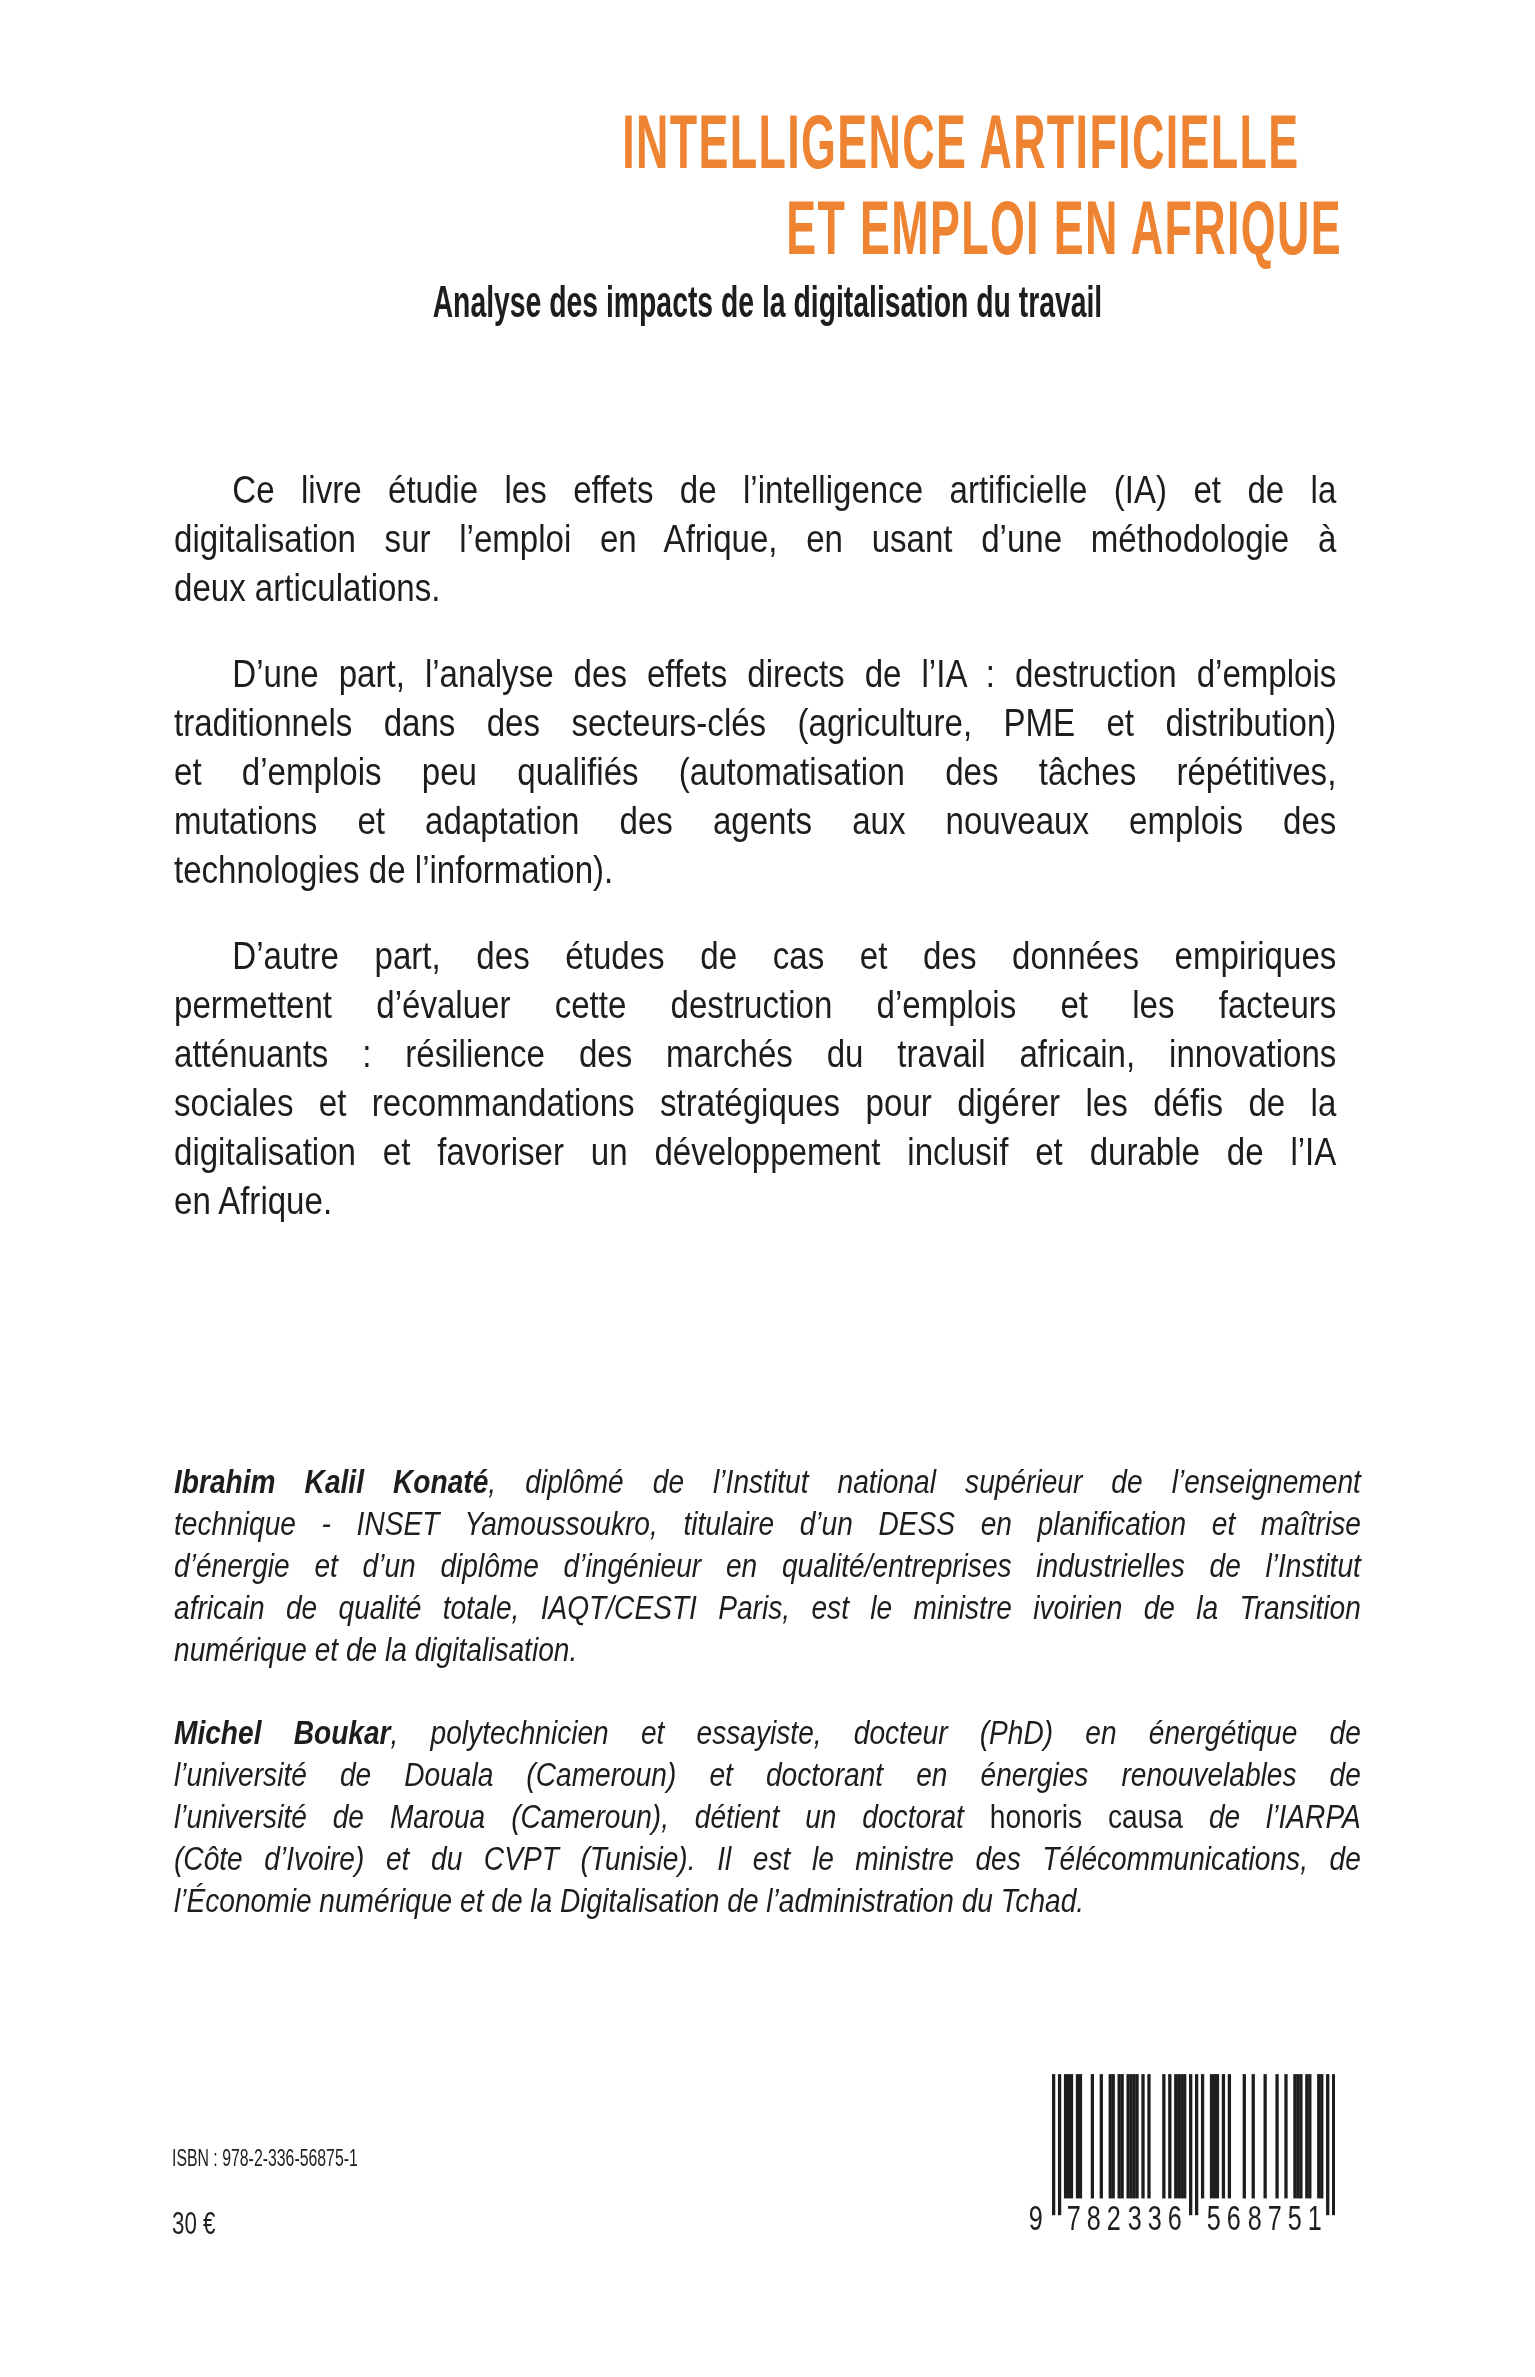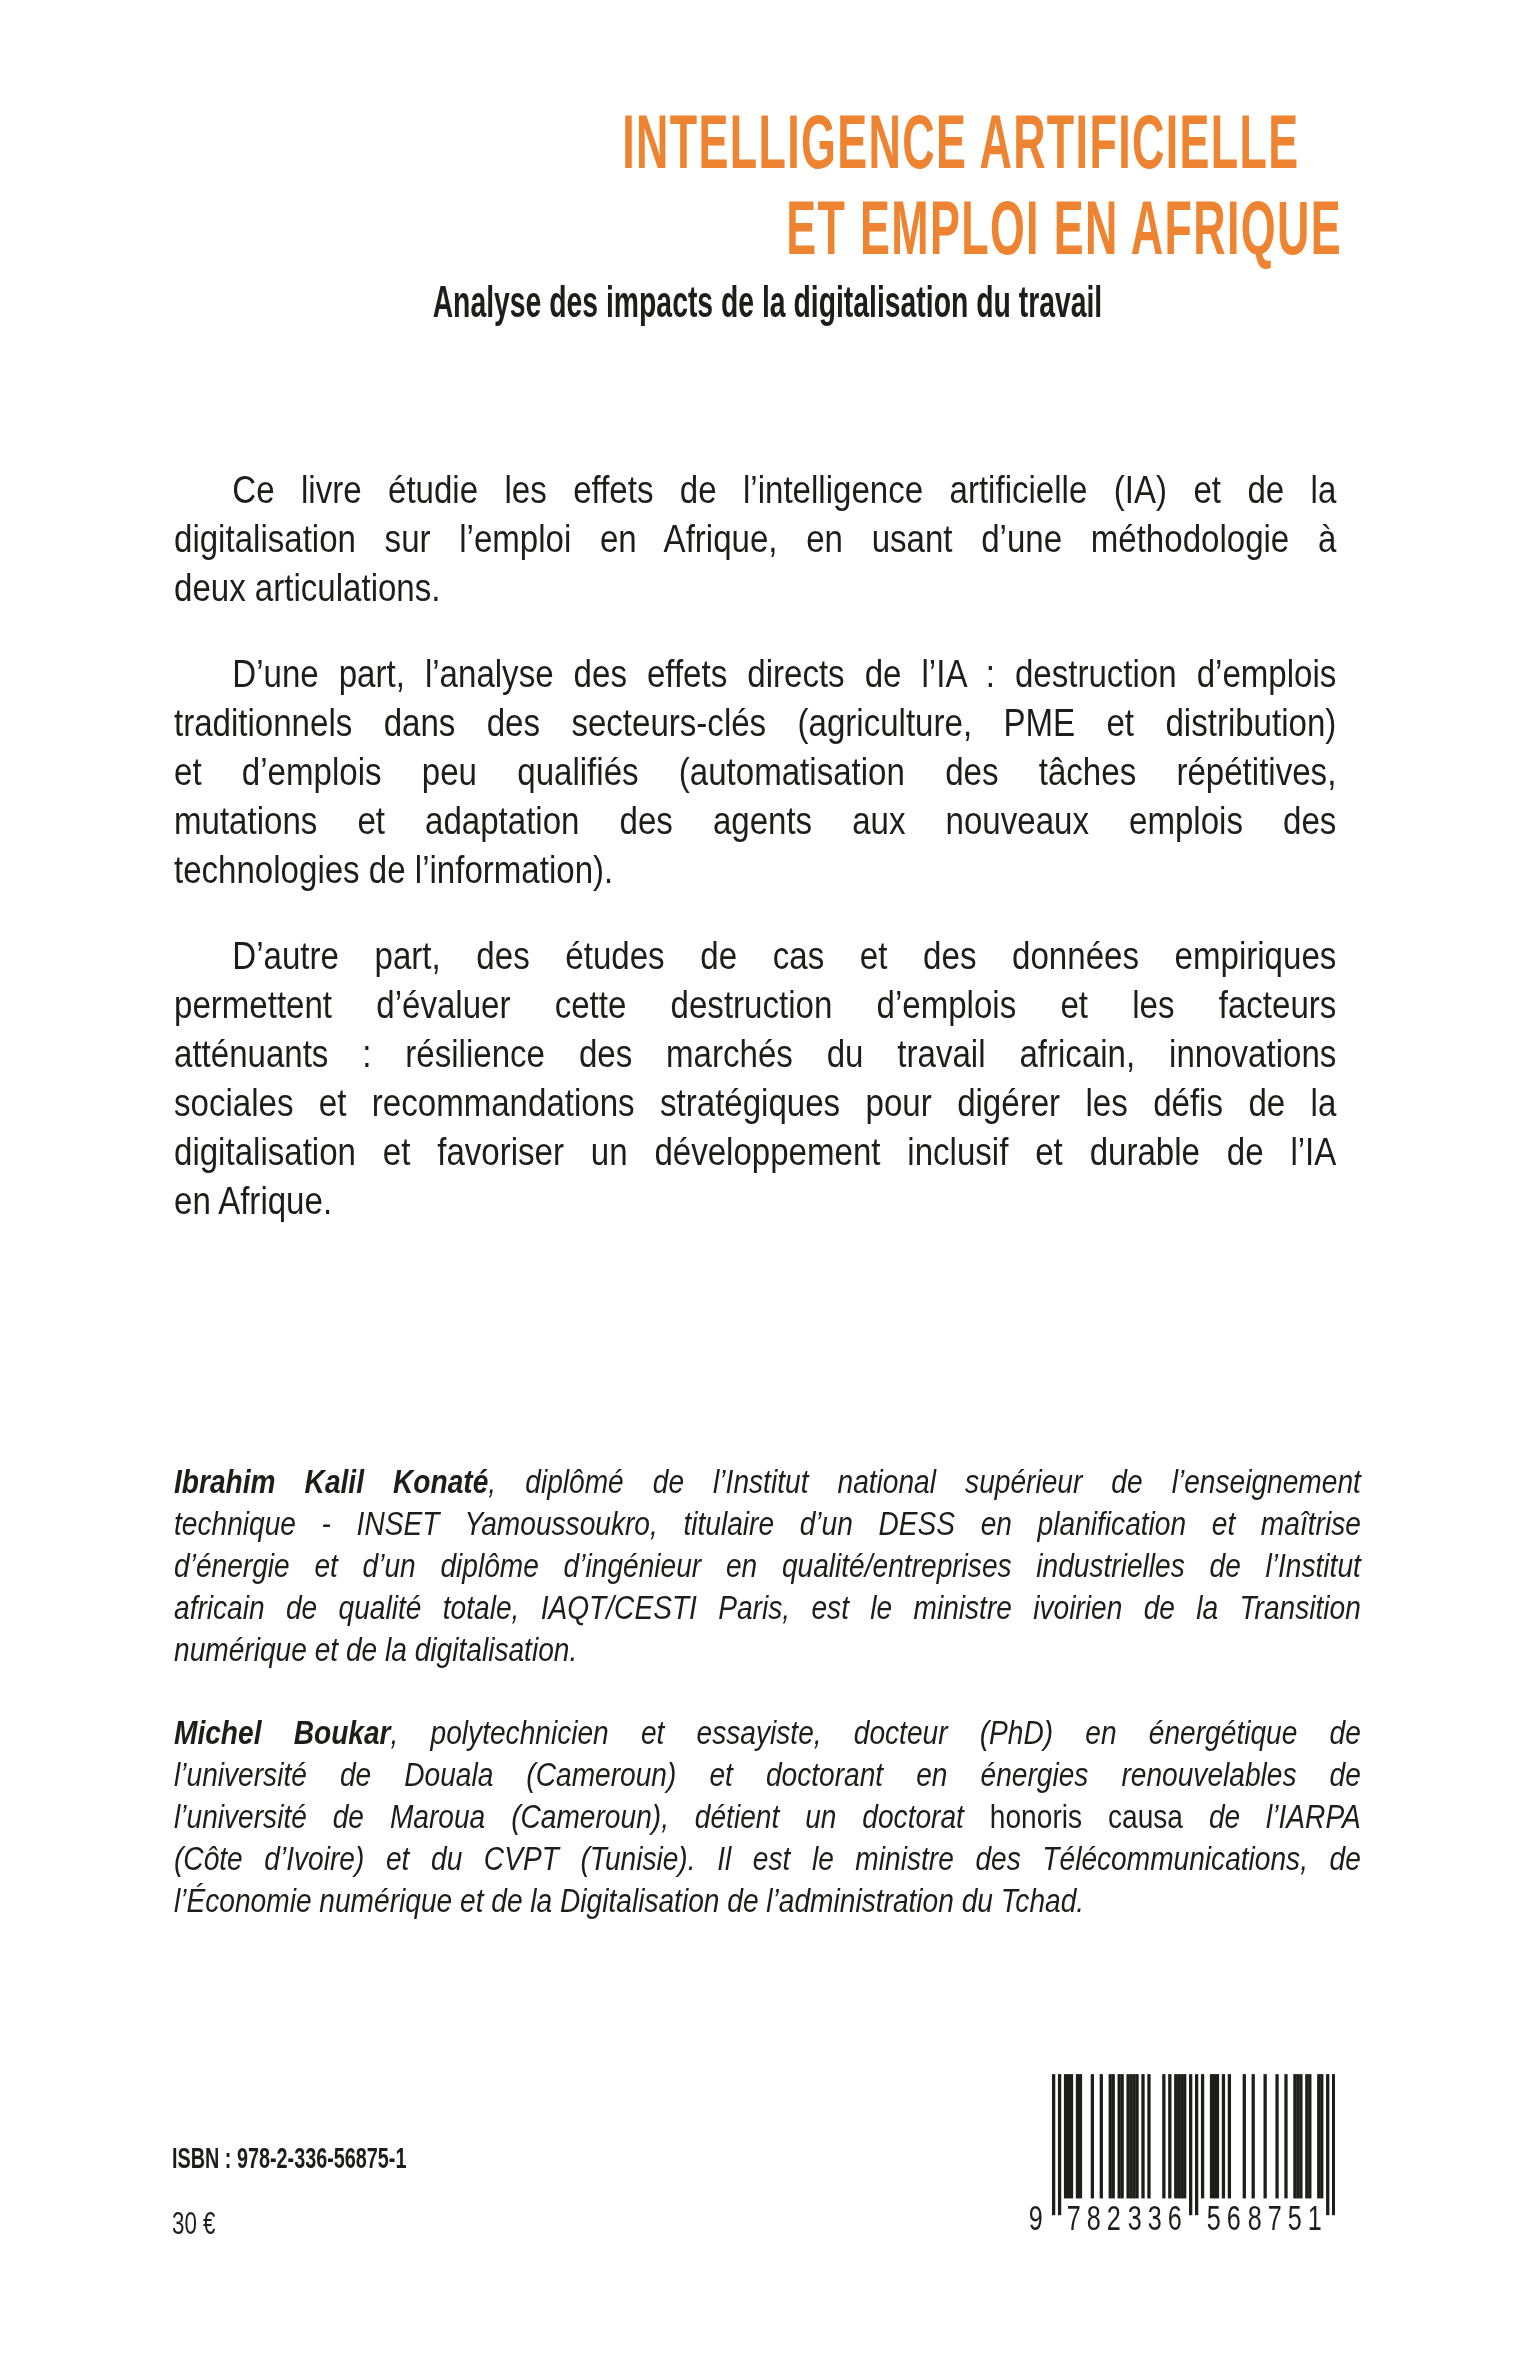--- a/index.html
+++ b/index.html
@@ -71,21 +71,21 @@
     font-style: italic;
     color: #1d1d1b;
   }
   .bio { margin: 0 0 41px 0; }
   .seg-bold { font-weight: 700; }
   .seg-roman { font-style: normal; }
 
   
   .credit { position: absolute; left: 172px; top: 2072px; font-size: 34px; line-height: 34px; }
   .credit .cond { transform: scaleX(0.72); transform-origin: left; }
-  .isbn { position: absolute; left: 172px; top: 2142px; font-size: 30px; line-height: 32px; font-weight: bold; }
+  .isbn { position: absolute; left: 172px; top: 2142px; font-size: 24px; line-height: 32px; }
   .isbn .cond { transform: scaleX(0.66); transform-origin: left; }
   .price { position: absolute; left: 172px; top: 2188px; font-size: 31px; line-height: 46px; margin-top: 13px; }
   .price .cond { transform: scaleX(0.72); transform-origin: left; }
 
   
   .barcode { position: absolute; left: 1052px; top: 2074px; width: 283px; height: 176px; }
   .barcode svg { position: absolute; left: 0; top: 0; display: block; }
   .bc-digits { position: absolute; top: 126px; font-size: 35px; line-height: 35px; font-weight: 400; color: #1d1d1b; }
   .bc-first { left: -35px; width: 28.5px; text-align: right; }
   .bc-group { display: flex; justify-content: space-between; }

